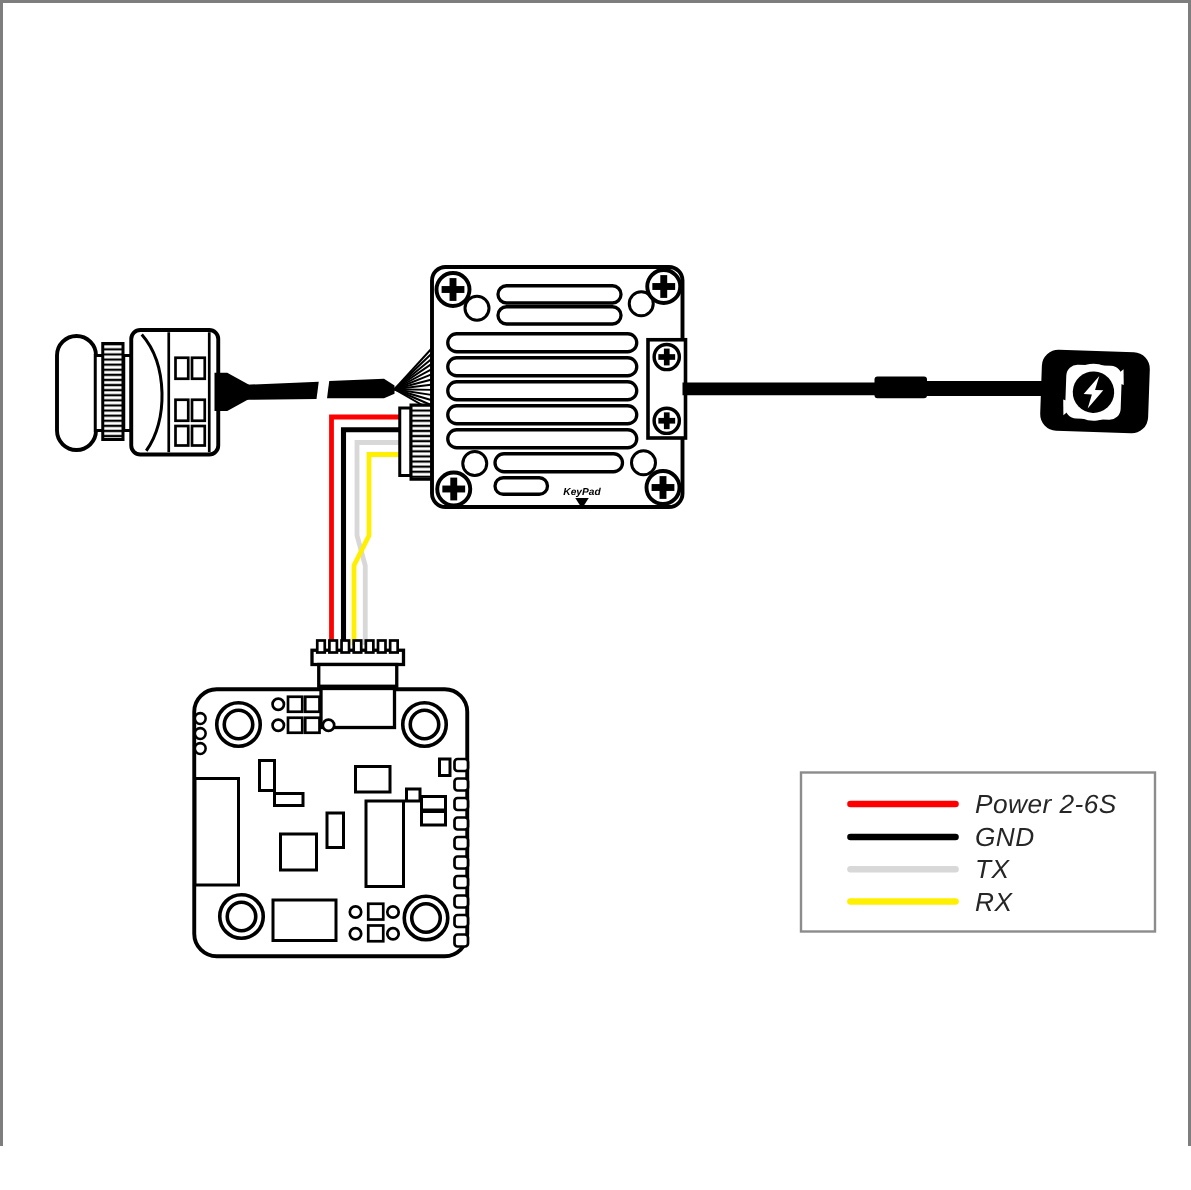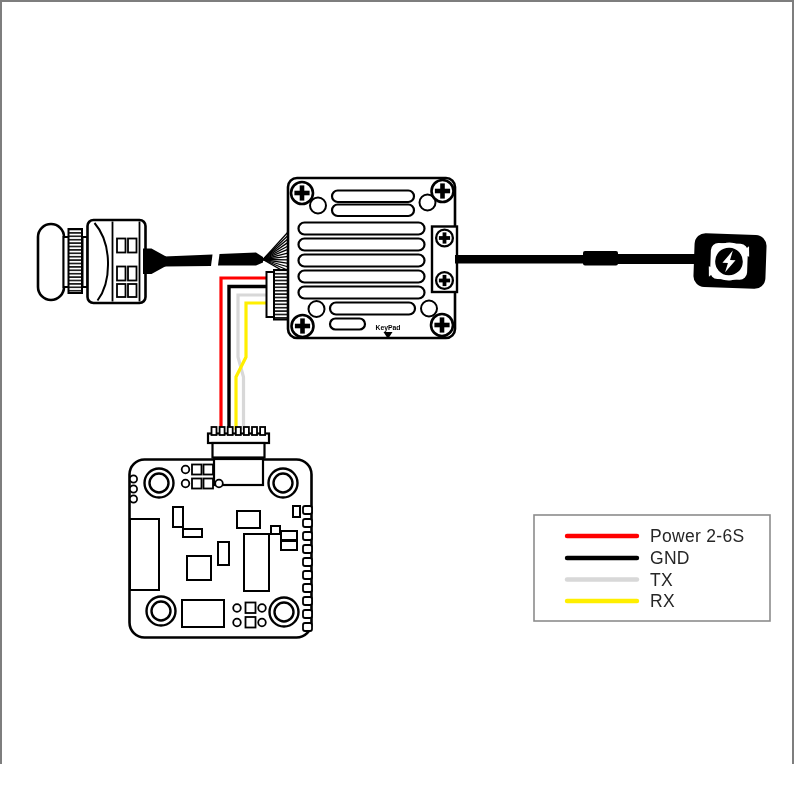--- a/index.html
+++ b/index.html
@@ -1,16 +1,16 @@
 <!DOCTYPE html>
 <html><head>
 <meta charset="utf-8">
 <style>
   html,body{margin:0;padding:0;background:#fff;}
-  .canvas{position:relative;width:794px;height:764px;background:#f97316;overflow:hidden;}
+  .canvas{position:relative;width:794px;height:764px;background:#f97316;overflow:hidden;font-style:italic;}
   svg{display:block;}
   text{font-family:"Liberation Sans",sans-serif;}
   .legend-label{font-size:17.5px;fill:#262626;letter-spacing:.3px;}
   .keypad-text{font-size:6.8px;font-weight:bold;fill:#000;}
   .outline{fill:#fff;stroke:#000;}
 </style>
 </head>
 <body>
 
 <div class="canvas">

